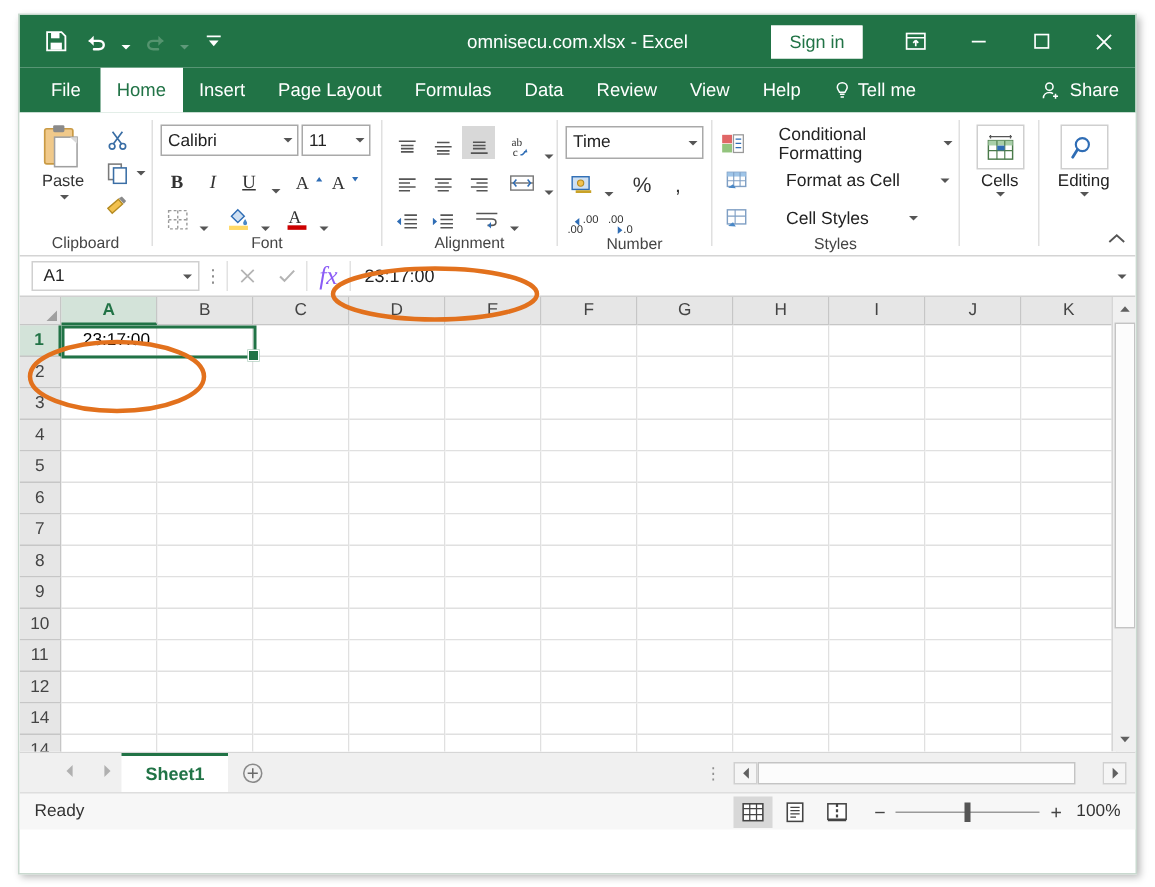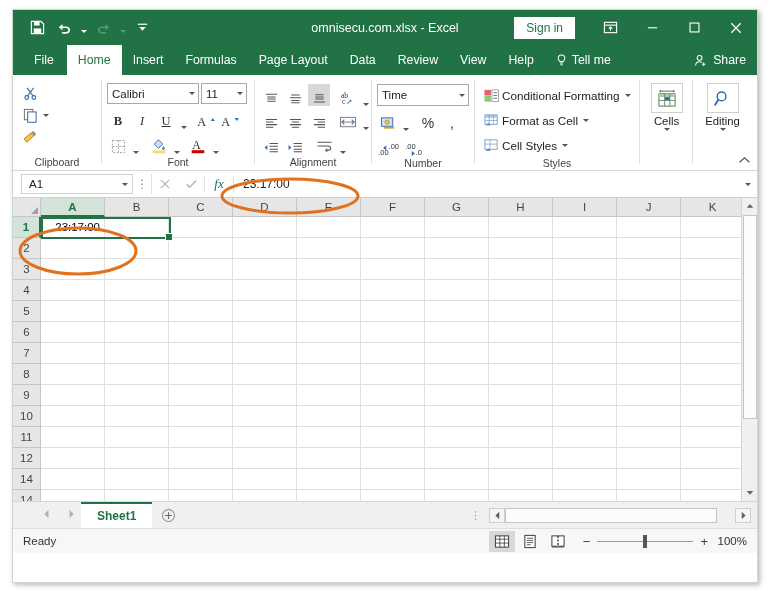--- a/index.html
+++ b/index.html
@@ -103,21 +103,21 @@
   .mini-caret { width: 0; height: 0; border-left: 3px solid transparent; border-right: 3px solid transparent; border-top: 3.5px solid #555; margin-left: 1px; }
 
   
   .aligngrp { display: flex; flex-direction: column; gap: 2px; padding-top: 4px; }
 
   
   .numgrp { display: flex; flex-direction: column; gap: 3px; padding-top: 4px; }
 
   
   .stylesgrp { display: flex; flex-direction: column; gap: 2px; padding-top: 4px; }
-  .style-row { display: flex; align-items: center; height: 23px; font-size: 11.7px; color: #222; }
+  .style-row { display: flex; align-items: center; height: 23px; font-size: 11.7px; color: #222; gap: 22px; }
   .style-row .sic { width: 22px; display: flex; align-items: center; justify-content: center; }
 
   
   .bigbtn {
     width: 46px; display: flex; flex-direction: column; align-items: center;
     padding-top: 3px;
   }
   .bigbtn .bicon {
     width: 32px; height: 30px; border: 1px solid #cfcfcf; background: #fff;
     display: flex; align-items: center; justify-content: center;
@@ -133,21 +133,21 @@
   }
   .namebox {
     width: 112px; margin-left: 8px; border: 1px solid #d0d0d0; background: #fff;
     display: flex; align-items: center; font-size: 11.5px; color: #222; padding-left: 7px;
   }
   .namebox .nv { flex: 1; }
   .namebox .carrow { width: 16px; display: flex; align-items: center; justify-content: center; }
   .fb-dots { width: 18px; display: flex; align-items: center; justify-content: center; color: #888; font-size: 12px; }
   .fb-icons { display: flex; align-items: center; border-left: 1px solid #e2e2e2; }
   .fb-ic { width: 26px; display: flex; align-items: center; justify-content: center; color: #b4b4b4; font-size: 13px; }
-  .fb-fx { width: 30px; display: flex; align-items: center; justify-content: center; color: #0f766e; font-size: 13px; font-style: italic; font-family: "Liberation Serif", serif; border-left: 1px solid #e2e2e2; border-right: 1px solid #e2e2e2;}
+  .fb-fx { width: 30px; display: flex; align-items: center; justify-content: center; color: #8b5cf6; font-size: 17px; font-style: italic; font-family: "Liberation Serif", serif; border-left: 1px solid #e2e2e2; border-right: 1px solid #e2e2e2;}
   .fb-input {
     flex: 1; display: flex; align-items: center; font-size: 12px; color: #222;
     padding-left: 9px;
   }
   .fb-exp { width: 20px; display: flex; align-items: center; justify-content: center; }
 
   
   .gridwrap { position: relative; height: 303px; background: #fff; overflow: hidden; }
   .corner {
     position: absolute; left: 0; top: 0; width: 28px; height: 19px;
@@ -304,22 +304,22 @@
             <path d="M2.3 2.3l9.4 9.4M11.7 2.3l-9.4 9.4" stroke="#fff" stroke-width="1.25"></path>
           </svg>
       </div>
     </div>
   </div>
 
   <div class="tabbar">
     <div class="tab file">File</div>
     <div class="tab active">Home</div>
     <div class="tab">Insert</div>
+    <div class="tab">Page Layout</div>
     <div class="tab">Formulas</div>
-    <div class="tab">Page Layout</div>
     <div class="tab">Data</div>
     <div class="tab">Review</div>
     <div class="tab">View</div>
     <div class="tab">Help</div>
     <div class="tab">
       <span class="tab-icn">
         <svg width="11" height="13" viewBox="0 0 12 14">
             <path d="M6 1.1c2.1 0 3.6 1.5 3.6 3.4 0 1.6-1.2 2.5-1.6 3.6H4C3.6 7 2.4 6.1 2.4 4.5 2.4 2.6 3.9 1.1 6 1.1z" fill="none" stroke="#fff" stroke-width="1.1"></path>
             <path d="M4.3 9.6h3.4M4.8 11.6h2.4" stroke="#fff" stroke-width="1.1"></path>
           </svg>
@@ -336,20 +336,30 @@
           </svg>
       </span>
       <span>Share</span>
     </div>
   </div>
 
   <div class="ribbon">
 
     <div class="group" style="width:88px">
       <div class="group-body">
+        <div class="paste-btn">
+          <svg width="30" height="32" viewBox="0 0 32 34">
+            <rect x="3" y="4" width="20" height="25" rx="1.5" fill="#f0c98a" stroke="#c99a44" stroke-width="1.2"></rect>
+            <rect x="9" y="1.5" width="8" height="5" rx="1" fill="#8a8a8a"></rect>
+            <rect x="10" y="10" width="16" height="21" fill="#ffffff" stroke="#a0a0a0" stroke-width="1.1"></rect>
+            <path d="M21 10l5 4.6V10z" fill="#d8d8d8"></path>
+          </svg>
+          <div class="paste-lbl">Paste</div>
+          <div class="mini-caret" style="margin-top:3px"></div>
+        </div>
         <div class="clip-small">
           <div class="csrow">
             <span class="cs-ic">
               <svg width="15" height="15" viewBox="0 0 16 16">
                   <circle cx="4" cy="12.3" r="2" fill="none" stroke="#3a6ea5" stroke-width="1.2"></circle>
                   <circle cx="11.6" cy="12.3" r="2" fill="none" stroke="#3a6ea5" stroke-width="1.2"></circle>
                   <path d="M4.7 10.8 11.3 2M10.9 10.8 4.3 2" stroke="#3a6ea5" stroke-width="1.2"></path>
                 </svg>
             </span>
           </div>

